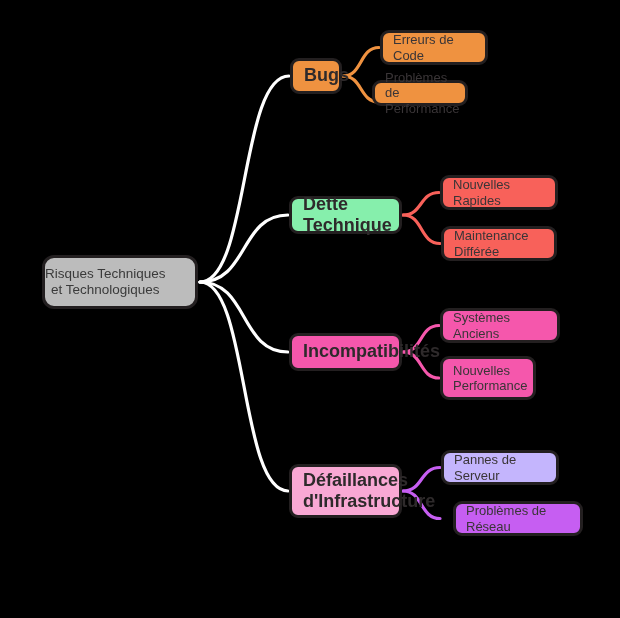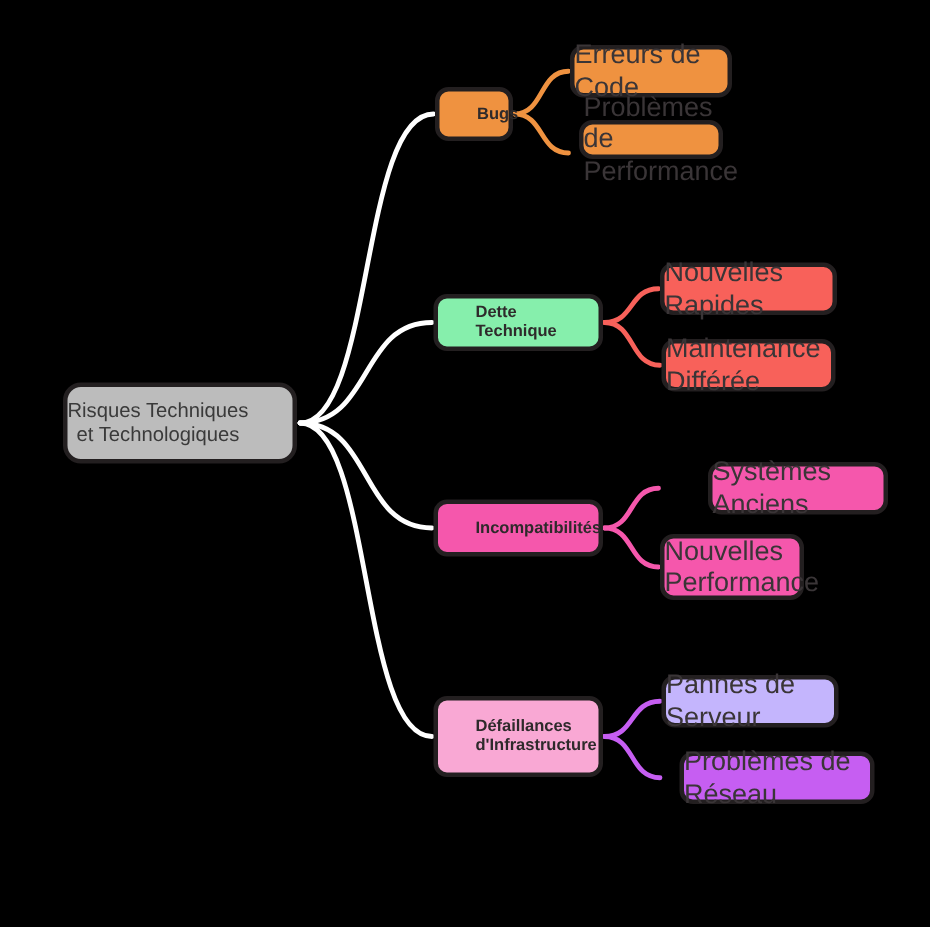--- a/index.html
+++ b/index.html
@@ -37,28 +37,29 @@
   .node.root {
     background: #bcbcbc;
     border-radius: 12px;
     text-align: center;
     font-size: 13.5px;
     font-weight: 400;
     color: #3a3a3a;
   }
   .node.branch {
     justify-content: flex-start;
-    padding-left: 25px;
-    font-size: 11px;
+    padding-left: 11px;
+    font-size: 18px;
     font-weight: bold;
     color: #2e2a2b;
   }
   .node.leaf {
     justify-content: flex-start;
-    font-size: 18px;
+    padding-left: 10px;
+    font-size: 13px;
     font-weight: 400;
     color: #3a3537;
   }
 </style>
 </head>
 <body>
 
 <div id="canvas">
   <svg id="edges" viewBox="0 0 620 618">
       <path d="M 200 282 C 248.95 282, 240.05 76, 289 76" fill="none" stroke="#ffffff" stroke-width="3.2" stroke-linecap="round"></path>
@@ -72,27 +73,27 @@
       <path d="M 403 352 C 422.8 352, 419.2 325.5, 439 325.5" fill="none" stroke="#f557ac" stroke-width="3.2" stroke-linecap="round"></path>
       <path d="M 403 352 C 422.8 352, 419.2 378, 439 378" fill="none" stroke="#f557ac" stroke-width="3.2" stroke-linecap="round"></path>
       <path d="M 403 491 C 423.35 491, 419.65 467.5, 440 467.5" fill="none" stroke="#c65ef2" stroke-width="3.2" stroke-linecap="round"></path>
       <path d="M 403 491 C 423.35 491, 419.65 518.5, 440 518.5" fill="none" stroke="#c65ef2" stroke-width="3.2" stroke-linecap="round"></path>
     </svg>
   <div id="nodes">
       <div class="node root" style="left: 42px; top: 255px; width: 156px; height: 54px; background: rgb(188, 188, 188);"><span>Risques Techniques
 et Technologiques</span></div>
       <div class="node branch" style="left: 290px; top: 58px; width: 52px; height: 36px; background: rgb(239, 146, 64);"><span>Bugs</span></div>
       <div class="node leaf" style="left: 380px; top: 30px; width: 108px; height: 35px; background: rgb(239, 146, 64);"><span>Erreurs de Code</span></div>
-      <div class="node leaf" style="left: 386px; top: 80px; width: 96px; height: 26px; background: rgb(239, 146, 64);"><span>Problèmes de
+      <div class="node leaf" style="left: 372px; top: 80px; width: 96px; height: 26px; background: rgb(239, 146, 64);"><span>Problèmes de
 Performance</span></div>
       <div class="node branch" style="left: 289px; top: 196px; width: 113px; height: 38px; background: #86efac;"><span>Dette Technique</span></div>
       <div class="node leaf" style="left: 440px; top: 175px; width: 118px; height: 35px; background: rgb(248, 97, 90);"><span>Nouvelles Rapides</span></div>
       <div class="node leaf" style="left: 441px; top: 226px; width: 116px; height: 35px; background: rgb(248, 97, 90);"><span>Maintenance Différée</span></div>
       <div class="node branch" style="left: 289px; top: 333px; width: 113px; height: 38px; background: rgb(245, 87, 172);"><span>Incompatibilités</span></div>
-      <div class="node leaf" style="left: 440px; top: 308px; width: 120px; height: 35px; background: rgb(245, 87, 172); margin-left: 32px;"><span>Systèmes Anciens</span></div>
+      <div class="node leaf" style="left: 440px; top: 308px; width: 120px; height: 35px; background: rgb(245, 87, 172);"><span>Systèmes Anciens</span></div>
       <div class="node leaf" style="left: 440px; top: 356px; width: 96px; height: 44px; background: rgb(245, 87, 172);"><span>Nouvelles
 Performance</span></div>
       <div class="node branch" style="left: 289px; top: 464px; width: 113px; height: 54px; background: #f9a8d4;"><span>Défaillances
 d'Infrastructure</span></div>
       <div class="node leaf" style="left: 441px; top: 450px; width: 118px; height: 35px; background: #c4b5fd;"><span>Pannes de Serveur</span></div>
       <div class="node leaf" style="left: 441px; top: 501px; width: 130px; height: 35px; background: rgb(198, 94, 242); margin-left: 12px;"><span>Problèmes de Réseau</span></div>
     </div>
 </div>
 
 </body></html>

